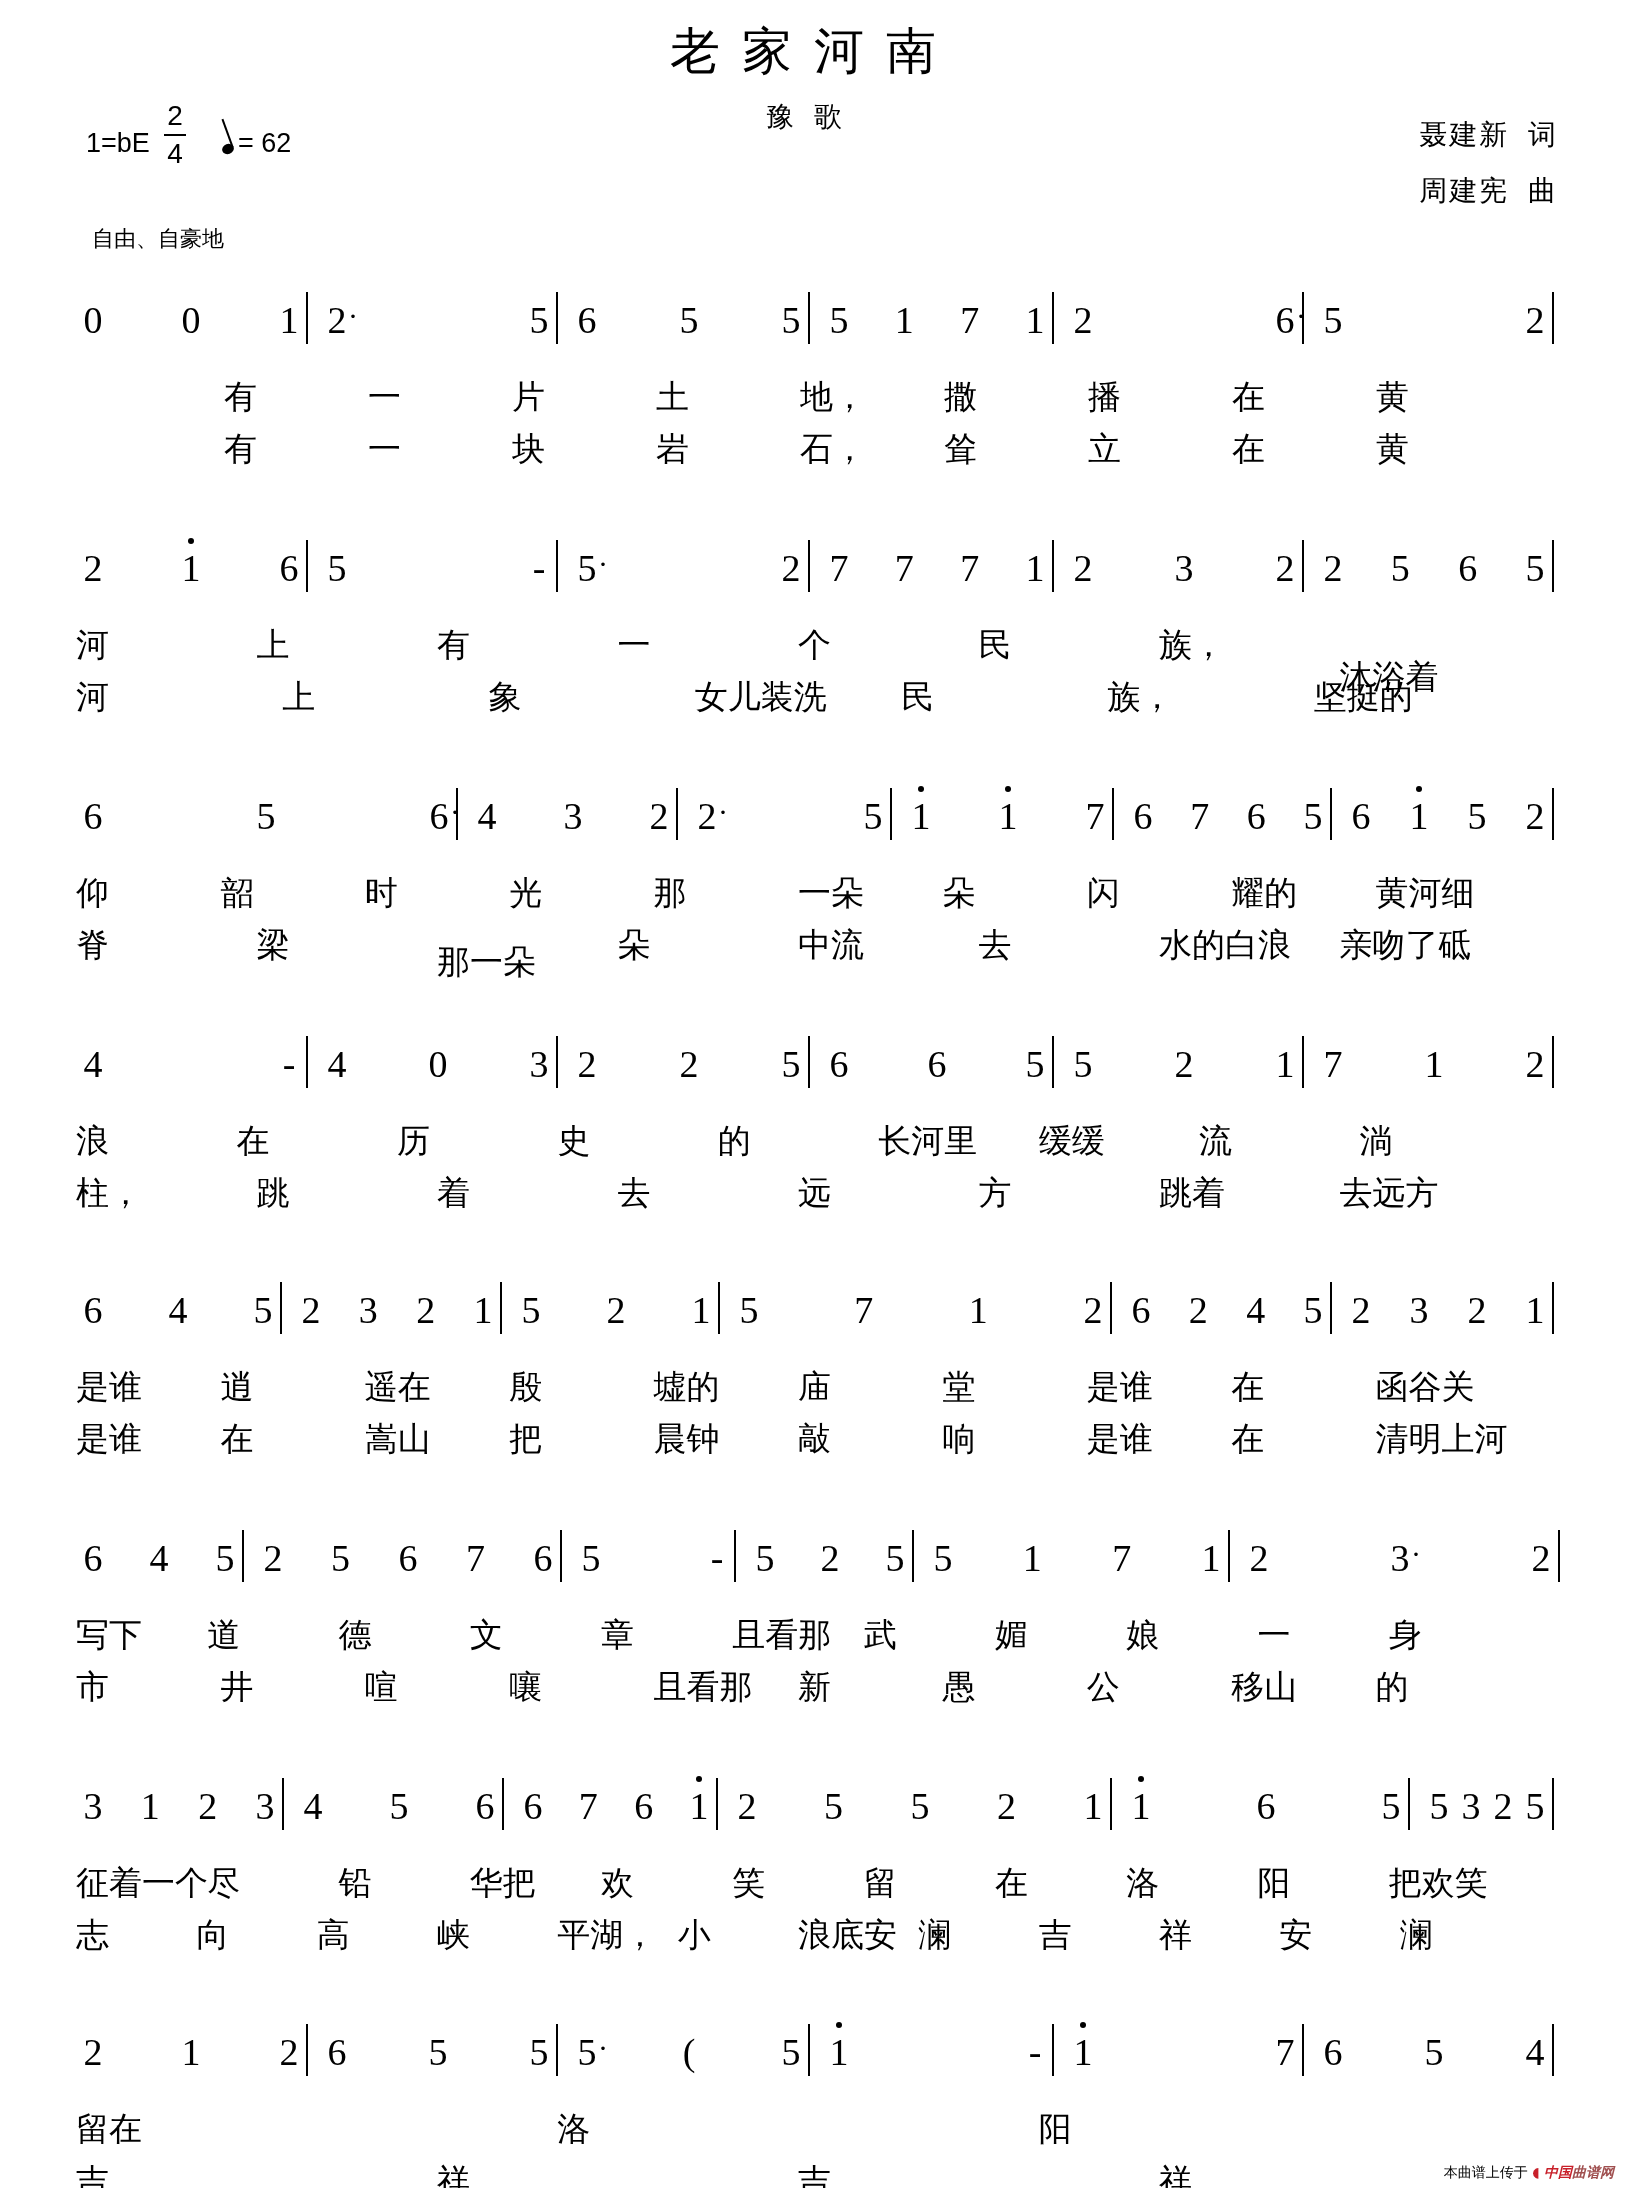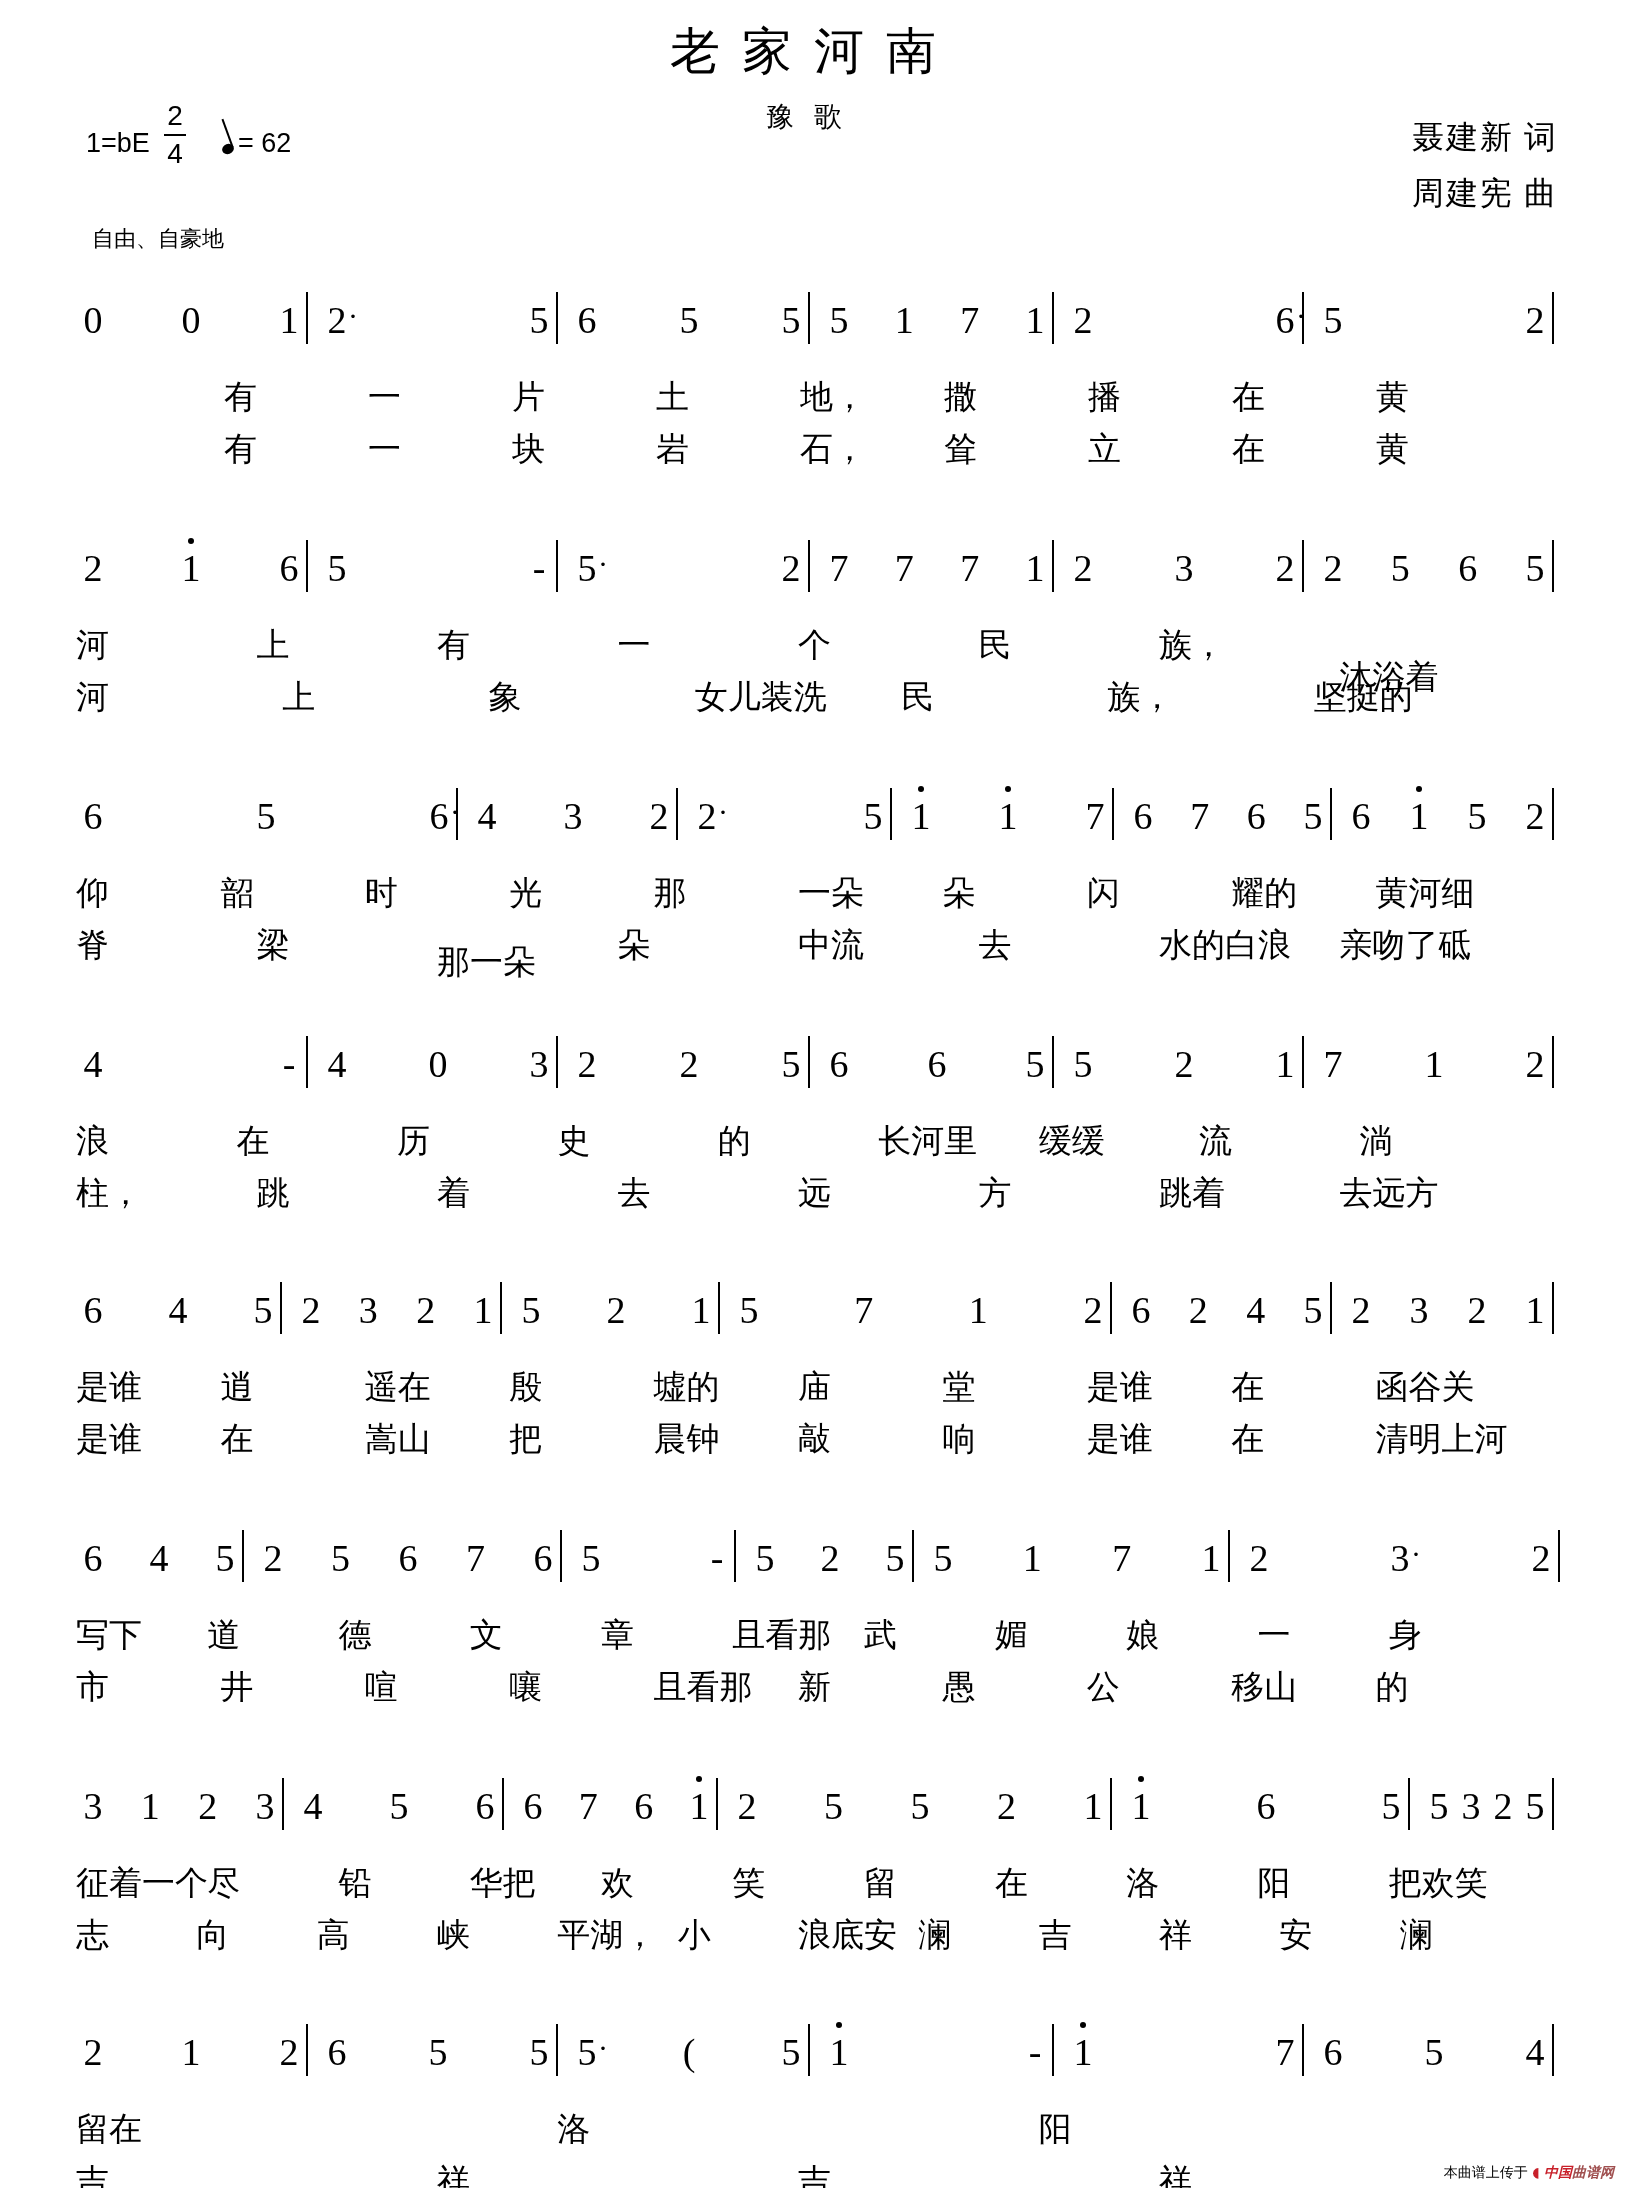--- a/index.html
+++ b/index.html
@@ -10,21 +10,21 @@
            letter-spacing:22px; font-family:"DejaVu Sans", sans-serif; }
   .subtitle { left:0; width:1628px; top:98px; text-align:center; font-size:28px;
               letter-spacing:20px; font-family:"DejaVu Sans", sans-serif; }
   .key { left:86px; top:128px; font-size:27px; font-family:"Liberation Sans", sans-serif; }
   .timesig { left:164px; top:100px; width:22px; text-align:center; font-family:"Liberation Sans", sans-serif; font-size:28px; line-height:32px; }
   .timesig .bar { display:block; height:2px; background:#000; margin:2px 0; }
   .tempo { left:222px; top:128px; font-size:27px; font-family:"Liberation Sans", sans-serif; }
   .tempo .note { display:inline-block; width:12px; height:10px; background:#000; border-radius:50%;
                  position:relative; transform:rotate(-20deg); margin-right:4px; top:2px; }
   .tempo .note::after { content:""; position:absolute; right:0; bottom:5px; width:2px; height:30px; background:#000; }
-  .lyricist, .composer { right:70px; font-size:32px; font-family:Liberation Serif, serif; letter-spacing:2px; }
+  .lyricist, .composer { right:70px; font-size:28px; font-family:Liberation Mono, monospace; letter-spacing:2px; }
   .lyricist { top:116px; }
   .composer { top:172px; }
   .expr { left:92px; top:224px; font-size:22px; font-family:"DejaVu Sans", sans-serif; }
   .n { position:absolute; font-size:38px; line-height:40px; font-family:"Liberation Serif", serif; text-align:center; width:26px; }
   .dotr::after { content:"·"; position:absolute; left:24px; top:-4px; font-size:30px; }
   .dl { position:absolute; width:6px; height:6px; border-radius:50%; background:#000; }
   .bl { position:absolute; width:2px; height:52px; background:#000; }
   .ly { position:absolute; font-size:33px; font-family:"DejaVu Sans", sans-serif; white-space:pre; }
   .footer { right:14px; bottom:6px; font-size:14px; font-family:"DejaVu Sans", sans-serif; }
   .footer .logo { color:#c8202a; font-weight:bold; font-style:italic; }

